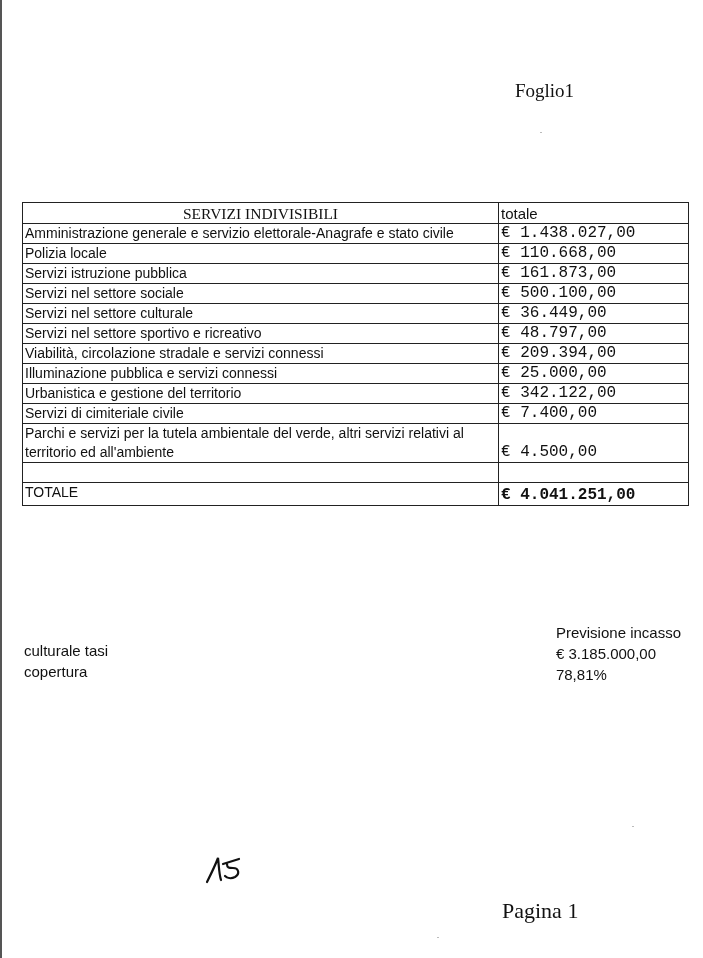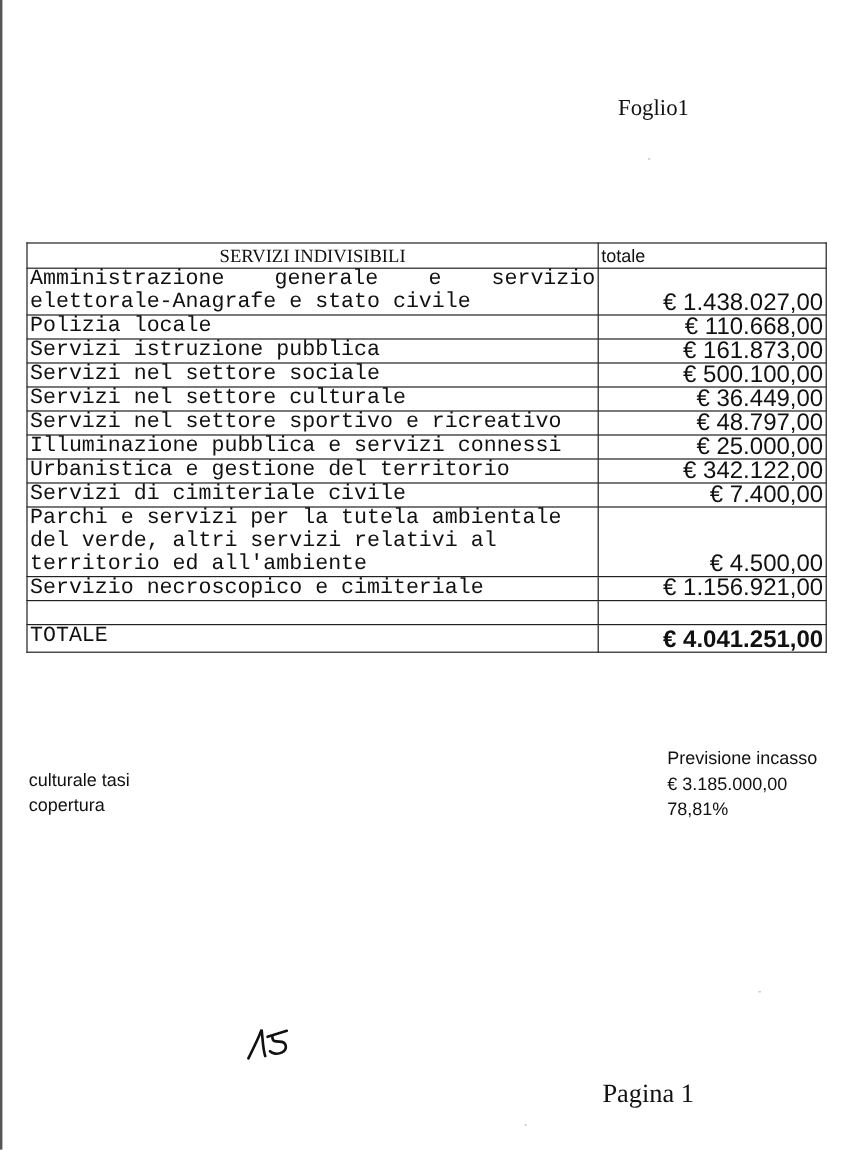--- a/index.html
+++ b/index.html
@@ -20,31 +20,31 @@
     position: absolute; left: 22px; top: 202px; width: 666px;
     border-collapse: collapse; table-layout: fixed;
   }
   table.svc td {
     border: 1px solid #222; padding: 0 2px; vertical-align: bottom;
     line-height: 19px;
   }
   col.c-label { width: 476px; }
   col.c-val { width: 190px; }
   td.label {
-    font-family: Liberation Mono, monospace; font-size: 18px; text-align: left;
+    font-family: Liberation Sans, sans-serif; font-size: 14px; text-align: left;
   }
   td.header-label {
     font-family: "Liberation Serif", serif; font-size: 15.5px; text-align: center;
     height: 20px;
   }
   td.header-val {
     font-family: "Liberation Sans", sans-serif; font-size: 15px; text-align: left;
   }
   td.val {
-    font-family: Liberation Sans, sans-serif; font-size: 20px; text-align: right;
+    font-family: Liberation Mono, monospace; font-size: 16px; text-align: left;
     white-space: nowrap;
   }
   td.val.bold { font-weight: bold; }
   tr.empty td { height: 19px; }
   tr.total td { height: 22px; }
   tr.total td.label { vertical-align: top; }
   td.justify { text-align: justify; }
 
   .summary-left {
     position: absolute; left: 24px; top: 640px;
@@ -96,38 +96,38 @@
     </tr>
     <tr>
       <td class="label">Servizi nel settore culturale</td>
       <td class="val">€ 36.449,00</td>
     </tr>
     <tr>
       <td class="label">Servizi nel settore sportivo e ricreativo</td>
       <td class="val">€ 48.797,00</td>
     </tr>
     <tr>
+      <td class="label">Viabilità,  circolazione stradale  e  servizi connessi</td>
+      <td class="val">€ 209.394,00</td>
+    </tr>
+    <tr>
       <td class="label">Illuminazione pubblica e servizi connessi</td>
       <td class="val">€ 25.000,00</td>
     </tr>
     <tr>
       <td class="label">Urbanistica e gestione del territorio</td>
       <td class="val">€ 342.122,00</td>
     </tr>
     <tr>
       <td class="label">Servizi di cimiteriale civile</td>
       <td class="val">€ 7.400,00</td>
     </tr>
     <tr>
       <td class="label">Parchi e servizi per la tutela ambientale del verde, altri servizi relativi al territorio ed all'ambiente</td>
       <td class="val">€ 4.500,00</td>
-    </tr>
-    <tr>
-      <td class="label">Servizio necroscopico e cimiteriale</td>
-      <td class="val">€ 1.156.921,00</td>
     </tr>
     <tr class="empty">
       <td class="label"></td>
       <td class="val"></td>
     </tr>
     <tr class="total">
       <td class="label">TOTALE</td>
       <td class="val bold">€ 4.041.251,00</td>
     </tr>
   </tbody>

